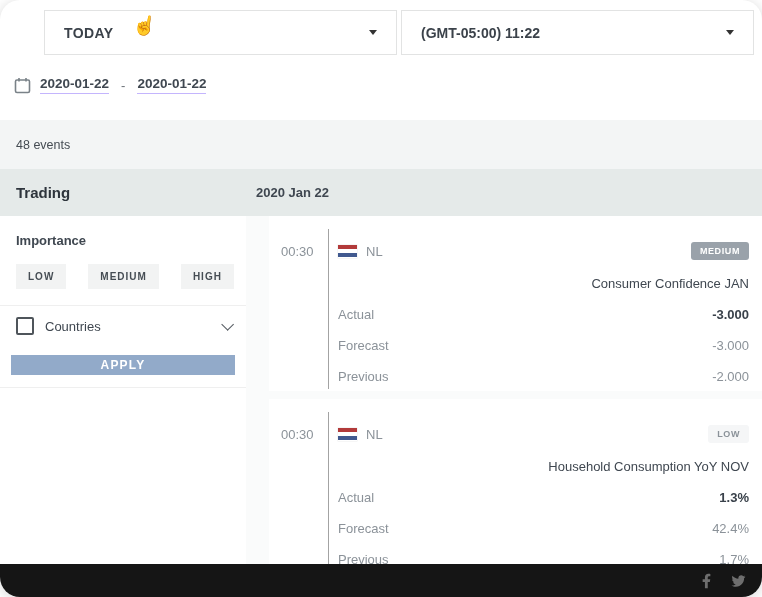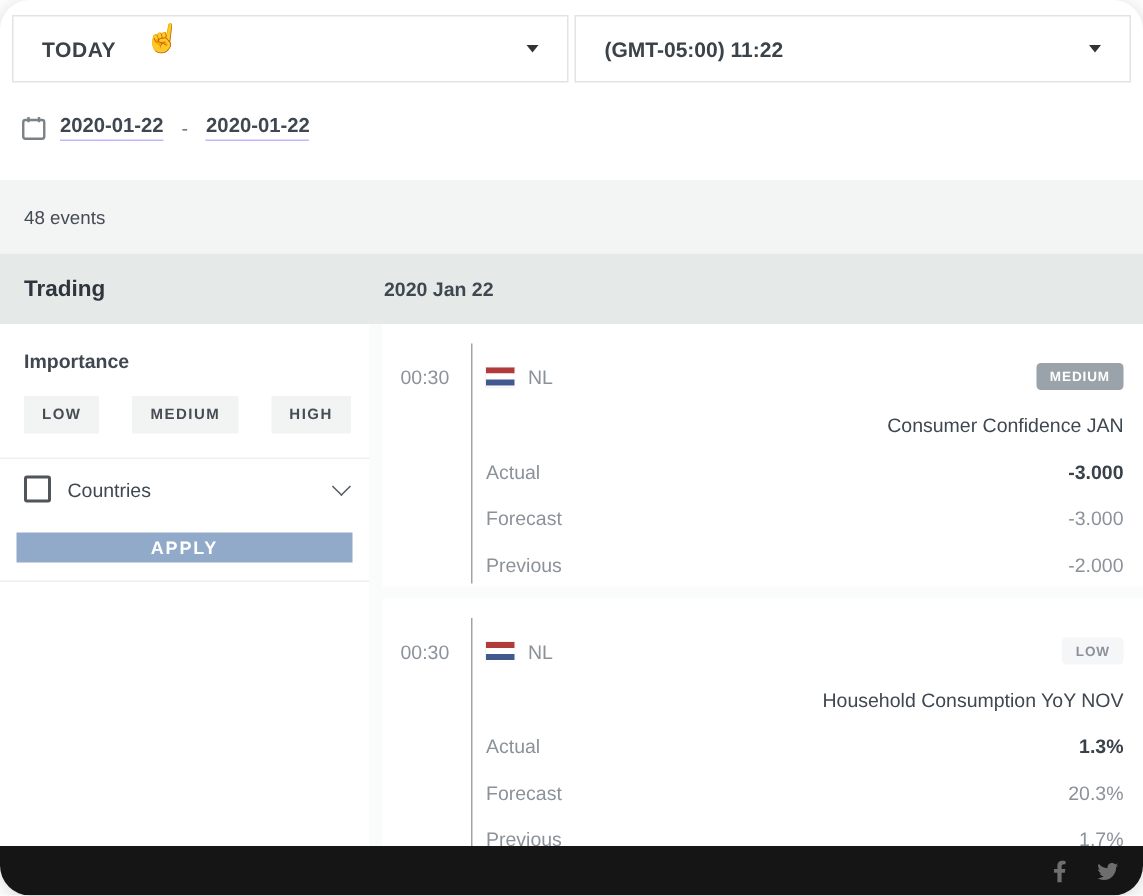--- a/index.html
+++ b/index.html
@@ -1,21 +1,21 @@
 <!DOCTYPE html>
 <html><head>
 <meta charset="utf-8">
 <style>
   html,body{margin:0;padding:0;background:#ffffff;}
   body{width:762px;height:597px;font-family:"Liberation Sans",sans-serif;}
   .widget{position:relative;width:762px;height:597px;border-radius:20px;overflow:hidden;
     background:#fff;box-shadow:0 2px 14px rgba(0,0,0,.16);display:flex;flex-direction:column;}
 
   
-  .topbar{display:flex;gap:4px;padding:10px 8px 0 8px;}
+  .topbar{display:flex;gap:4px;padding:10px 8px 0 8px;margin-left:36px;}
   .select{flex:1;height:43px;border:1px solid #e2e3e3;background:#fff;display:flex;
     align-items:center;justify-content:space-between;padding:0 19px;cursor:pointer;position:relative;}
   .select .lbl{font-size:14px;font-weight:700;color:#3b424a;letter-spacing:.4px;}
   .select .lbl2{font-size:14px;font-weight:600;color:#3b424a;}
   .caret{width:0;height:0;border-left:4.5px solid transparent;border-right:4.5px solid transparent;
     border-top:5.5px solid #333;}
   .cursor-hand{position:absolute;left:88px;top:3px;font-size:19px;color:#9aa0a5;
     transform:rotate(8deg);pointer-events:none;}
 
   
@@ -29,21 +29,21 @@
   .events-bar{height:49px;background:#f3f5f5;display:flex;align-items:center;
     padding:0 16px;font-size:12.5px;color:#454c53;}
 
   
   .head-row{height:47px;background:#e5eae9;display:flex;align-items:center;flex:0 0 auto;}
   .head-filters{width:246px;padding-left:16px;box-sizing:border-box;font-size:15px;
     font-weight:700;color:#2e353c;}
   .head-date{margin-left:10px;font-size:13px;font-weight:700;color:#3f4750;}
 
   
-  .main{flex:1;display:flex;background:#fafbfb;gap:9px;overflow:hidden;}
+  .main{flex:1;display:flex;background:#fafbfb;gap:23px;overflow:hidden;}
   .sidebar{width:246px;flex:0 0 246px;background:#fff;box-sizing:border-box;}
   .imp-label{padding:17px 16px 16px;font-size:13px;font-weight:700;color:#3f4750;}
   .imp-btns{display:flex;gap:22px;padding:0 16px;}
   .imp-btn{background:#f2f3f3;border:none;padding:7px 12px;font-size:10px;letter-spacing:1px;
     color:#464d54;font-weight:700;font-family:inherit;cursor:pointer;}
   .countries-row{display:flex;align-items:center;margin-top:16px;border-top:1px solid #efefef;
     padding:11px 16px;cursor:pointer;}
   .checkbox{width:14px;height:14px;border:2px solid #4f555b;border-radius:2px;background:#fff;
     cursor:pointer;flex:0 0 auto;}
   .countries-lbl{margin-left:11px;font-size:13px;color:#3f4750;}
@@ -178,21 +178,21 @@
             <span class="country">NL</span>
             <span class="badge badge-low">LOW</span>
           </div>
           <div class="ev-title">Household Consumption YoY NOV</div>
           <div class="metric">
             <span>Actual</span>
             <span class="val strong">1.3%</span>
           </div>
           <div class="metric">
             <span>Forecast</span>
-            <span class="val">20.3%</span>
+            <span class="val">42.4%</span>
           </div>
           <div class="metric">
             <span>Previous</span>
             <span class="val">1.7%</span>
           </div>
         </div>
       </div>
 
     </div>
   </div>

